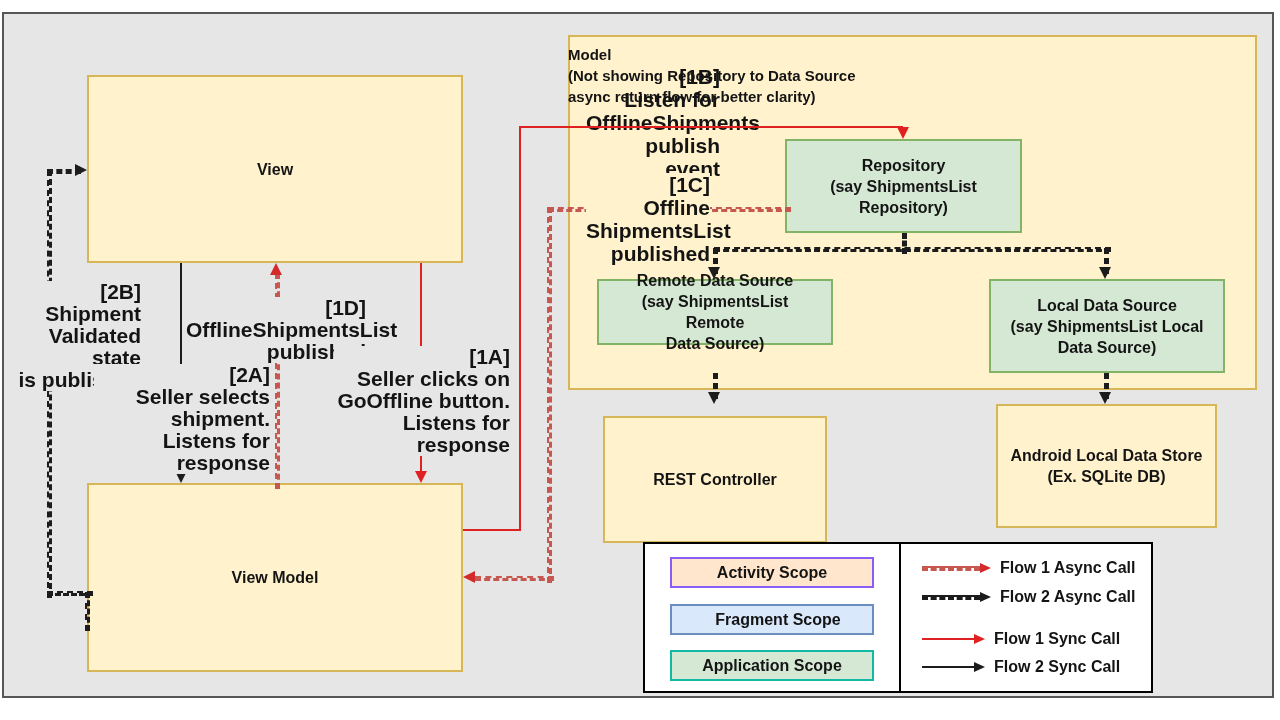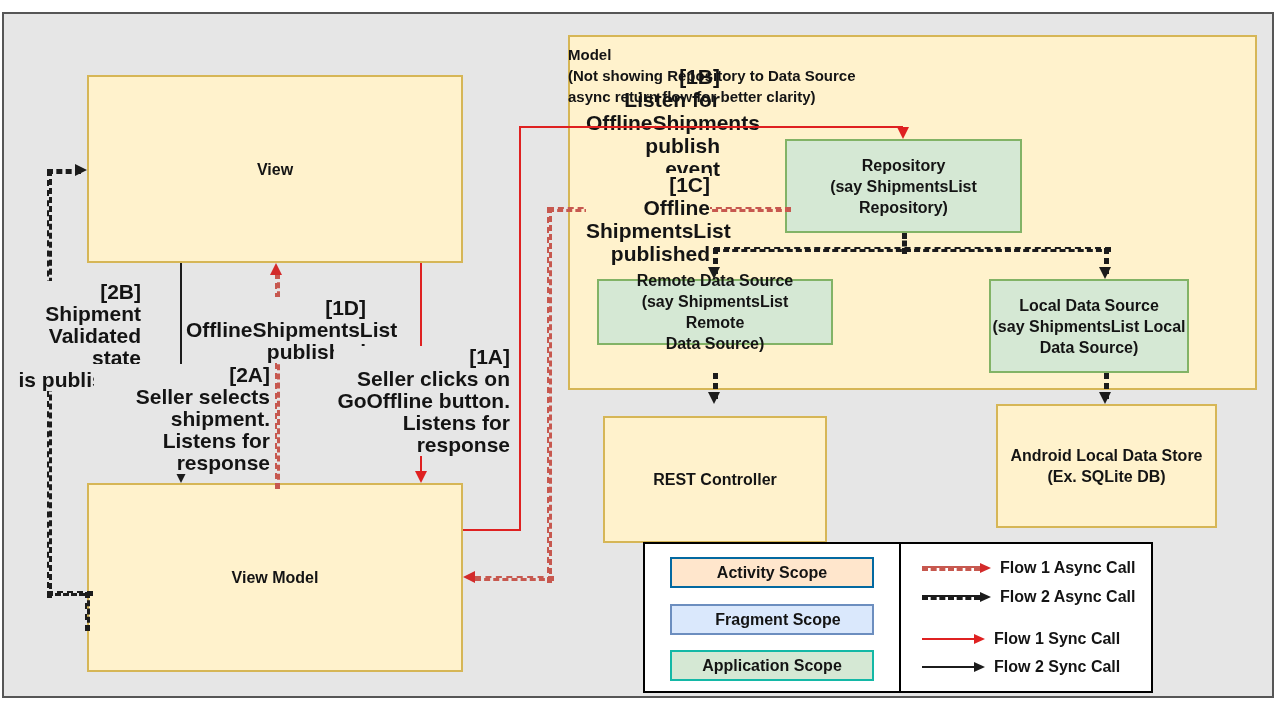--- a/index.html
+++ b/index.html
@@ -26,21 +26,21 @@
   .tk{color:#1c1c1c;} .tr{color:#df2121;} .trd{color:#d32b2b;}
   .td{border-left:6px solid transparent;border-right:6px solid transparent;border-top:12px solid;border-top-color:currentColor;}
   .tu{border-left:6px solid transparent;border-right:6px solid transparent;border-bottom:12px solid;border-bottom-color:currentColor;}
   .tright{border-top:6px solid transparent;border-bottom:6px solid transparent;border-left:12px solid;border-left-color:currentColor;}
   .tleft{border-top:6px solid transparent;border-bottom:6px solid transparent;border-right:12px solid;border-right-color:currentColor;}
   .legend{position:absolute;left:643px;top:542px;width:510px;height:151px;background:#ffffff;
           border:2px solid #000000;box-sizing:border-box;z-index:7;}
   .legend-divider{position:absolute;left:254px;top:0;width:0;height:147px;border-left:2px solid #000;}
   .swatch{position:absolute;left:25px;width:204px;height:31px;box-sizing:border-box;display:flex;
           align-items:center;justify-content:center;font-size:16px;}
-  .sw-orange{background:#ffe6cc;border:2px solid #0369a1;}
+  .sw-orange{background:#ffe6cc;border:2px solid #8b5cf6;}
   .sw-blue{background:#dae8fc;border:2px solid #6c8ebf;}
   .sw-green{background:#d5e8d4;border:2px solid #14b8a6;}
   .flow-row{position:absolute;left:277px;height:18px;display:flex;align-items:center;font-size:16px;}
   .flow-line{width:52px;height:0;border-top:2px solid;}
   .fl-k{border-color:#1c1c1c;} .fl-r{border-color:#df2121;} .fl-rd{border-color:#c7584f;}
   .tri-sm{width:0;height:0;border-top:5px solid transparent;border-bottom:5px solid transparent;
           border-left:11px solid;border-left-color:currentColor;}
   .flow-label{margin-left:9px;}
 </style>
 </head>
@@ -60,21 +60,21 @@
 
   <div class="box green" style="left:785px;top:139px;width:237px;height:94px;"><span>Repository
 (say ShipmentsList
 Repository)</span></div>
 
   <div class="box green" style="left:597px;top:279px;width:236px;height:66px;"><span>Remote Data Source
 (say ShipmentsList
 Remote
 Data Source)</span></div>
 
-  <div class="box green" style="left:989px;top:279px;width:200px;height:94px;"><span>Local Data Source
+  <div class="box green" style="left:989px;top:279px;width:236px;height:94px;"><span>Local Data Source
 (say ShipmentsList Local
 Data Source)</span></div>
 
   <div class="box yellow" style="left:603px;top:416px;width:224px;height:127px;"><span>REST Controller</span></div>
 
   <div class="box yellow" style="left:996px;top:404px;width:221px;height:124px;"><span>Android Local Data Store
 (Ex. SQLite DB)</span></div>
 
   <div class="lv k" style="left:180px;top:263px;height:210px;"></div>
   <div class="tri td tk" style="left:175px;top:471px;"></div>

